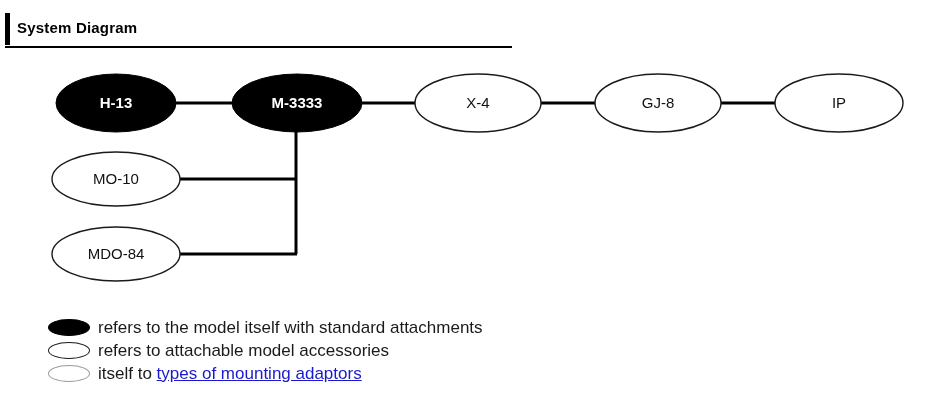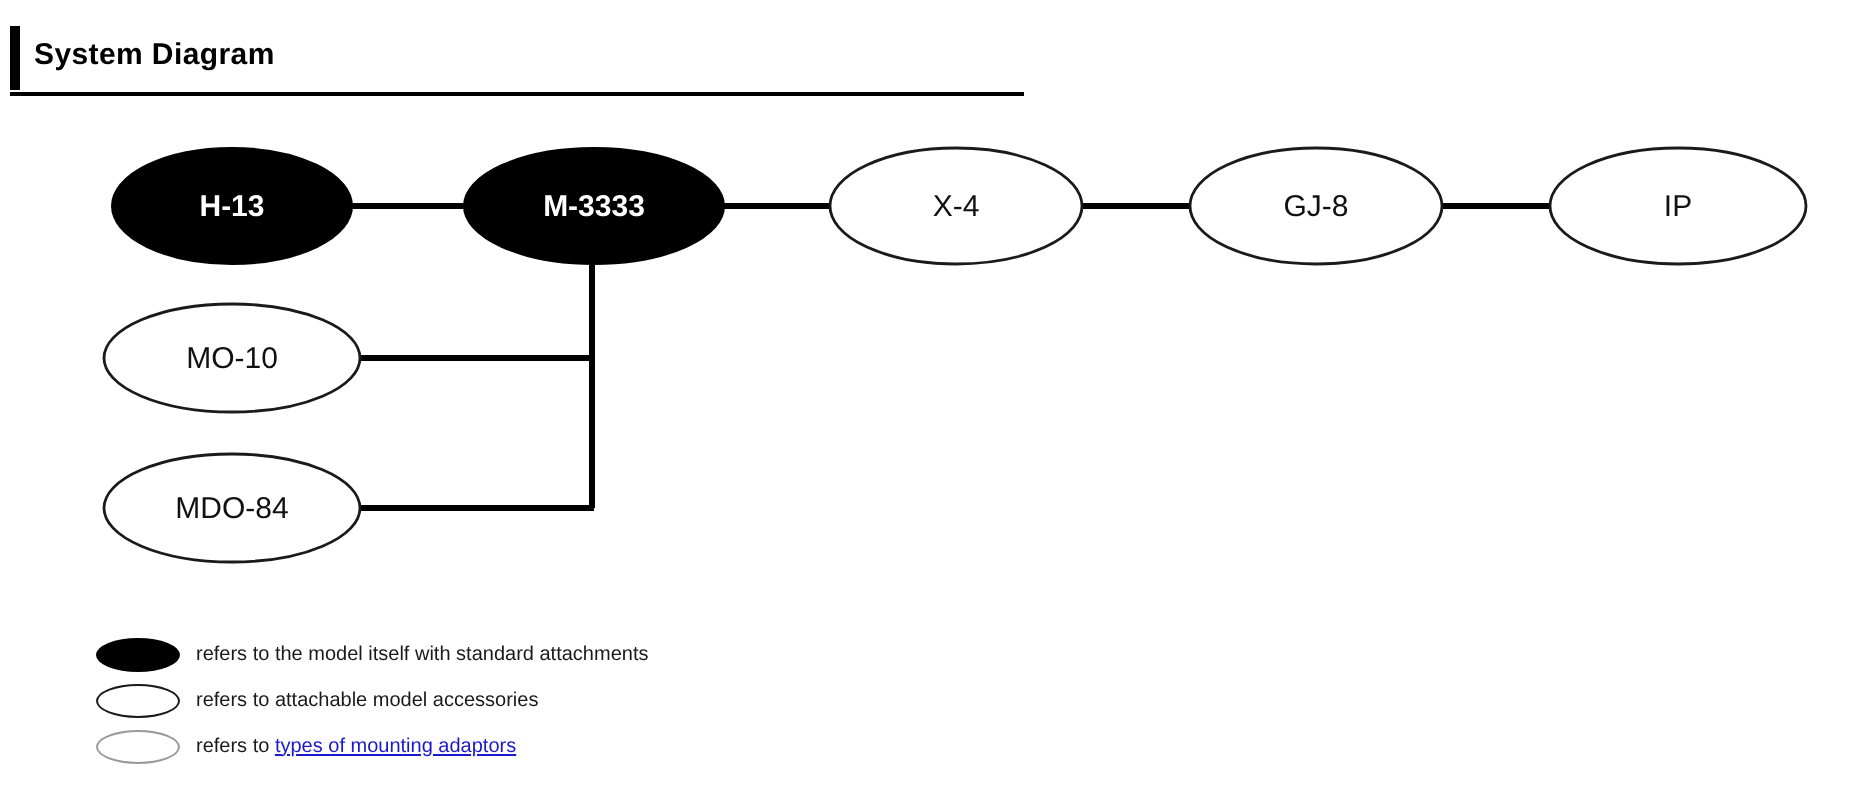--- a/index.html
+++ b/index.html
@@ -94,21 +94,21 @@
   }
   .legend-swatch.outline {
     background: #ffffff;
     border: 1.5px solid #1a1a1a;
   }
   .legend-swatch.outline-gray {
     background: #ffffff;
     border: 1.5px solid #9a9a9a;
   }
   .legend-text {
-    font-size: 10px;
+    font-size: 17px;
     line-height: 20px;
     color: #1a1a1a;
     white-space: nowrap;
   }
   .legend-link {
     color: #1a1acc;
     text-decoration: underline;
     cursor: pointer;
     text-align: center;
   }
@@ -181,16 +181,16 @@
     <span class="legend-text">refers to the model itself with standard attachments</span>
   </div>
 
   <div class="legend-row">
     <span class="legend-swatch outline"></span>
     <span class="legend-text">refers to attachable model accessories</span>
   </div>
 
   <div class="legend-row">
     <span class="legend-swatch outline-gray"></span>
-    <span class="legend-text"><span>refers to </span><a class="legend-link" href="#">types of mounting adaptors</a></span>
+    <span class="legend-text"><span>itself to </span><a class="legend-link" href="#">types of mounting adaptors</a></span>
   </div>
 
 </div>
 
 </body></html>

